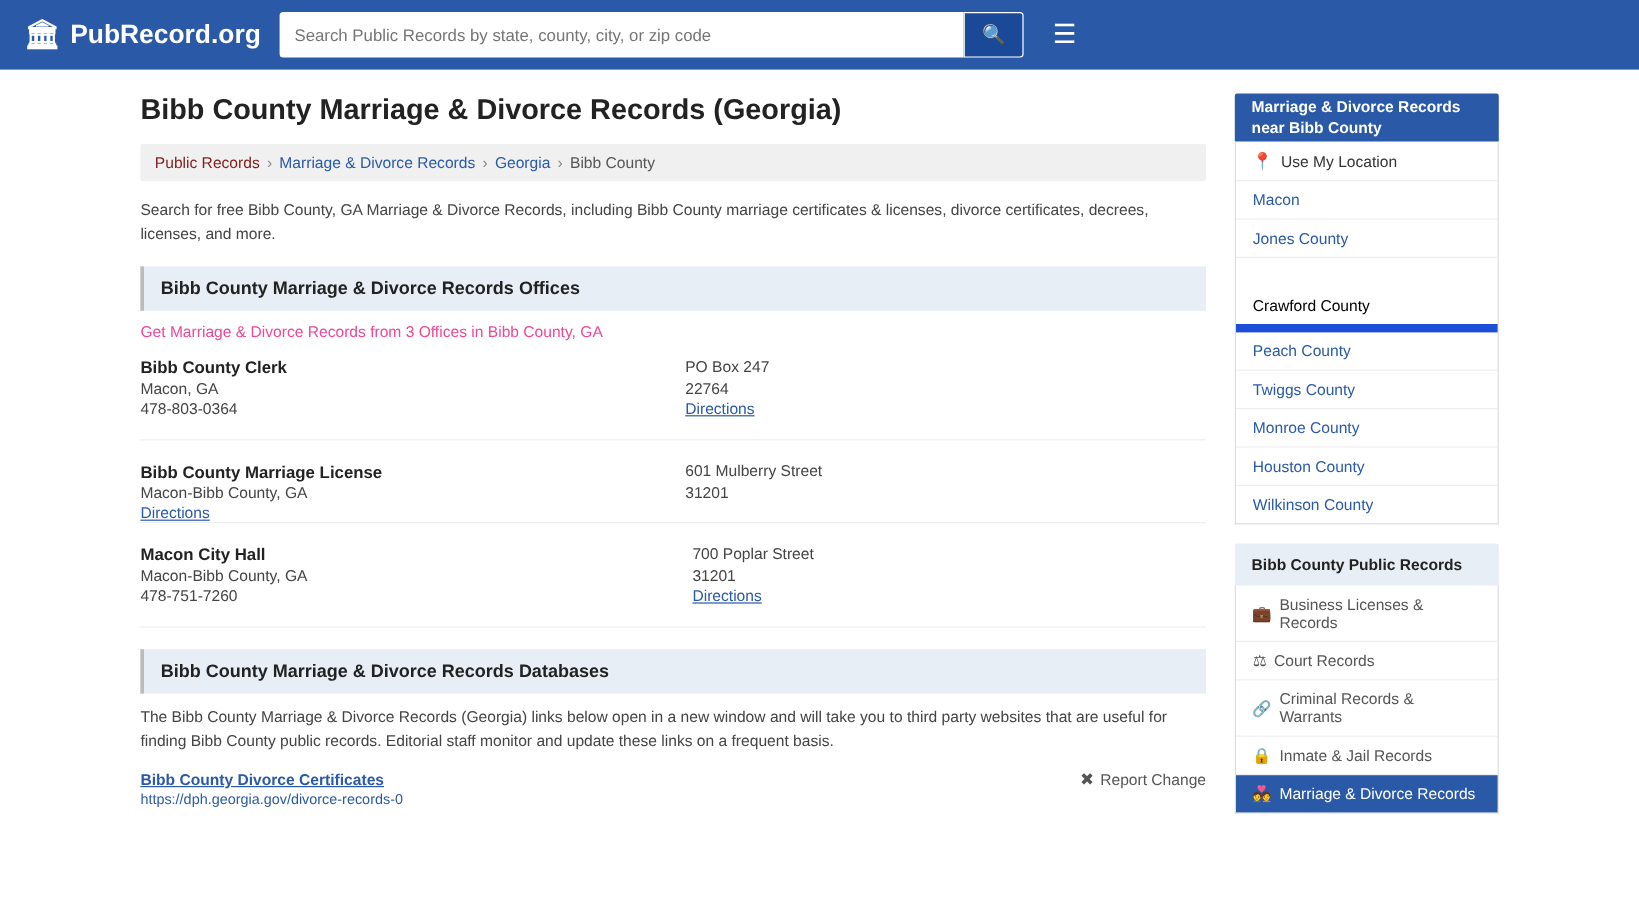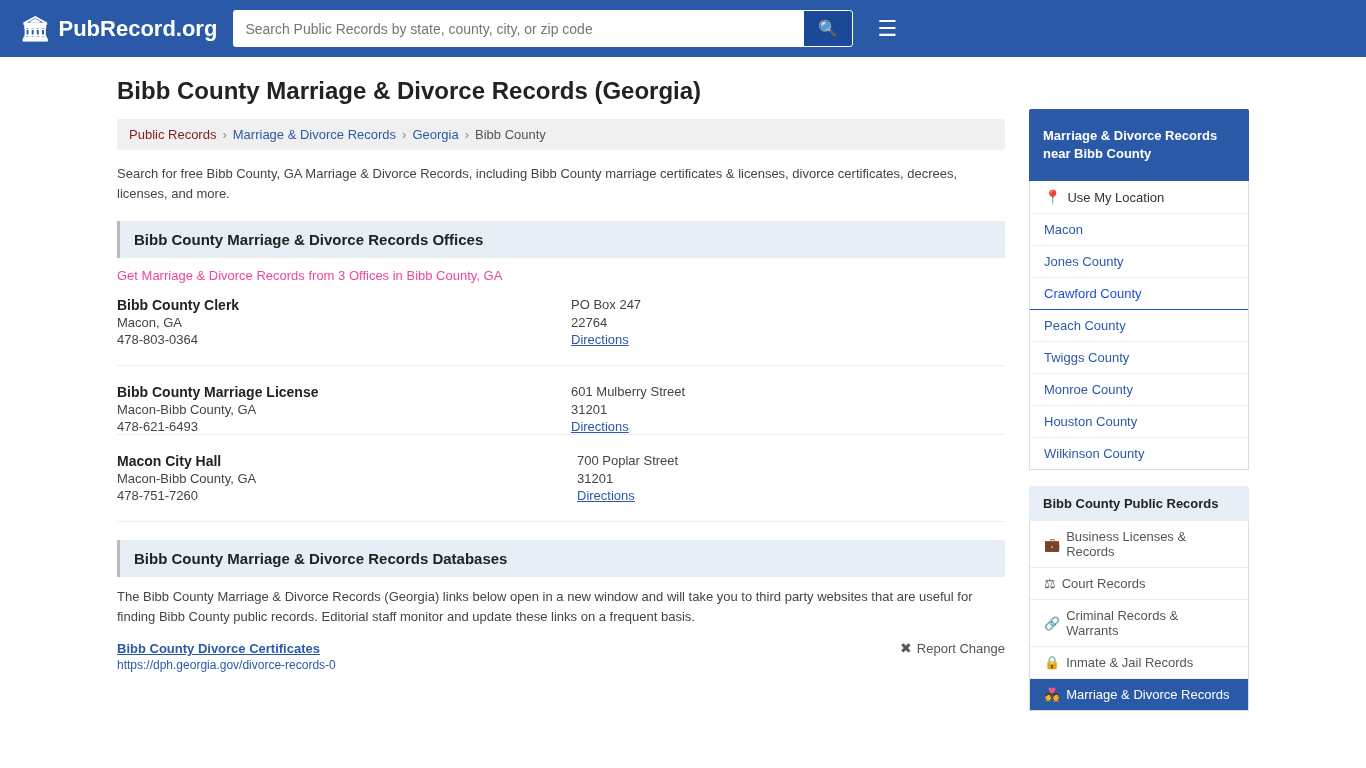--- a/index.html
+++ b/index.html
@@ -54,21 +54,20 @@
         <a href="#" style="color:#2a5aa7; text-decoration:underline; font-size:13px;">Directions</a>
       </div>
     </div>
 
     <div style="margin-bottom:18px; padding-bottom:0; border-bottom:1px solid #eee;">
       <div style="display:grid; grid-template-columns:1fr 1fr; gap:2px 20px;">
         <div style="font-weight:bold; font-size:14px; color:#222;">Bibb County Marriage License</div>
         <div style="font-size:13px; color:#444;">601 Mulberry Street</div>
         <div style="font-size:13px; color:#444;">Macon-Bibb County, GA</div>
         <div style="font-size:13px; color:#444;">31201</div>
-        <div style="font-size:13px; color:#444;">478-621-6493</div>
         <a href="#" style="color:#2a5aa7; text-decoration:underline; font-size:13px;">Directions</a>
       </div>
     </div>
 
     <div style="margin-bottom:18px; padding-bottom:18px; border-bottom:1px solid #eee;">
       <div style="display:grid; grid-template-columns:1fr 1fr; gap:2px 32px;">
         <div style="font-weight:bold; font-size:14px; color:#222;">Macon City Hall</div>
         <div style="font-size:13px; color:#444;">700 Poplar Street</div>
         <div style="font-size:13px; color:#444;">Macon-Bibb County, GA</div>
         <div style="font-size:13px; color:#444;">31201</div>
@@ -95,37 +94,37 @@
       <div style="display:flex; align-items:center; gap:5px; color:#555; font-size:13px; cursor:pointer; white-space:nowrap; margin-left:20px;">
         <span style="font-size:14px;">✖</span>
         <span>Report Change</span>
       </div>
     </div>
 
   </div>
 
   <div style="width:220px; flex-shrink:0;">
 
-    <div style="background:#2a5aa7; padding:18px 14px; font-weight:bold; font-size:13px; color:#fff; border-radius:2px 2px 0 0; line-height:1.4;margin-top:32px;">
+    <div style="background:#2a5aa7; padding:2px 14px; font-weight:bold; font-size:13px; color:#fff; border-radius:2px 2px 0 0; line-height:1.4;">
       <span>Marriage &amp; Divorce Records near Bibb County</span>
     </div>
     <div style="border:1px solid #ddd; border-top:none; margin-bottom:16px;">
 
       <div style="padding:8px 14px; font-size:13px; color:#333; cursor:pointer; border-bottom:1px solid #eee; display:flex; align-items:center; gap:6px;">
         <span style="color:#c0392b; font-size:14px;">📍</span>
         <span>Use My Location</span>
       </div>
 
       <div style="padding:8px 14px; font-size:13px; color:#2a5aa7; cursor:pointer; border-bottom:1px solid #eee;">
         <span>Macon</span>
       </div>
       <div style="padding:8px 14px; font-size:13px; color:#2a5aa7; cursor:pointer; border-bottom:1px solid #eee;">
         <span>Jones County</span>
       </div>
-      <div style="padding:8px 14px; font-size:13px; color:#1d4ed8; cursor:pointer; border-bottom:1px solid #1d4ed8;">
+      <div style="padding:8px 14px; font-size:13px; color:#000000; cursor:pointer; border-bottom:7px solid #1d4ed8;margin-top:24px;">
         <span>Crawford County</span>
       </div>
       <div style="padding:8px 14px; font-size:13px; color:#2a5aa7; cursor:pointer; border-bottom:1px solid #eee;">
         <span>Peach County</span>
       </div>
       <div style="padding:8px 14px; font-size:13px; color:#2a5aa7; cursor:pointer; border-bottom:1px solid #eee;">
         <span>Twiggs County</span>
       </div>
       <div style="padding:8px 14px; font-size:13px; color:#2a5aa7; cursor:pointer; border-bottom:1px solid #eee;">
         <span>Monroe County</span>

